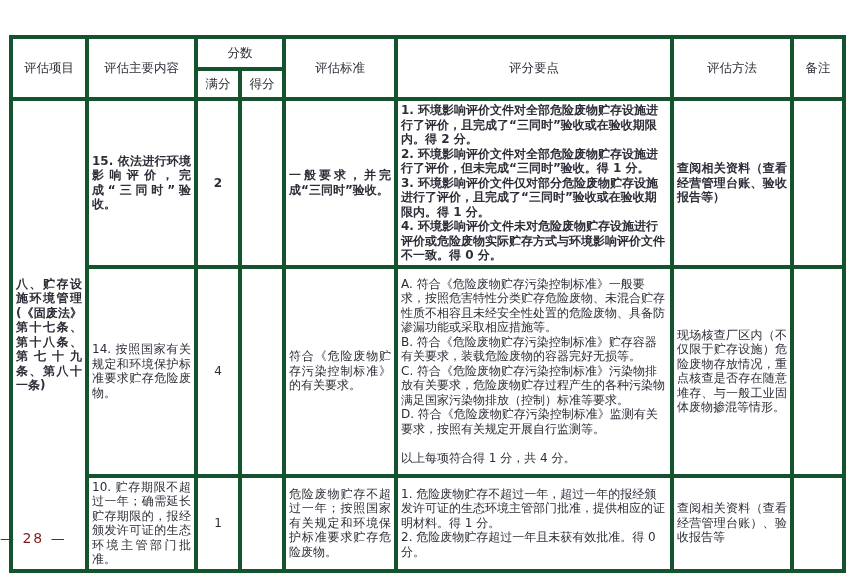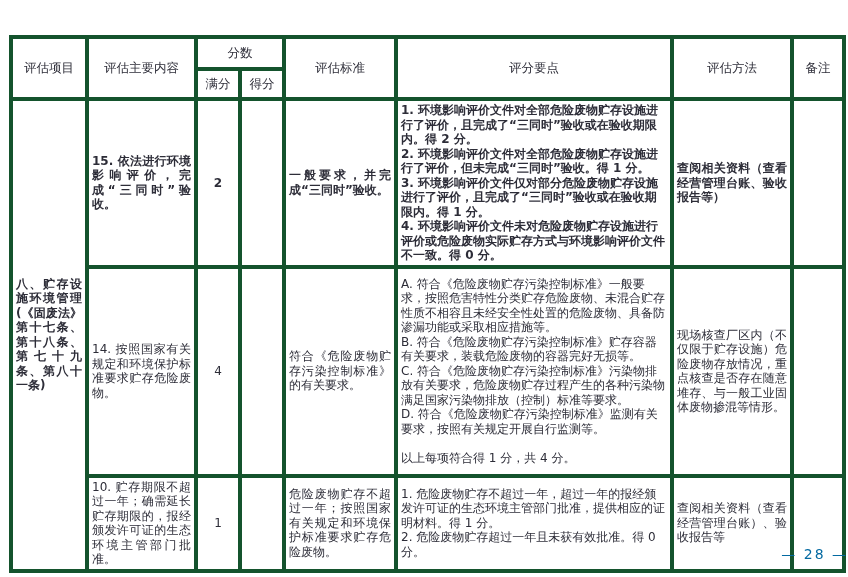--- a/index.html
+++ b/index.html
@@ -71,25 +71,25 @@
     text-align: justify;
     text-justify: inter-character;
     vertical-align: middle;
     padding: 2px 4px;
   }
   .cell-remark { vertical-align: middle; }
   .page-number {
     position: absolute;
     left: 0;
     right: 0;
-    top: 546px;
-    text-align: right;
+    top: 530px;
+    text-align: left;
     font-size: 14px;
     letter-spacing: 2px;
-    color: #0369a1;
+    color: #7f1d1d;
   }
 </style>
 </head>
 <body>
 
 <div class="page">
   <table class="eval-table">
     <colgroup>
       <col style="width:76px">
       <col style="width:109px">

